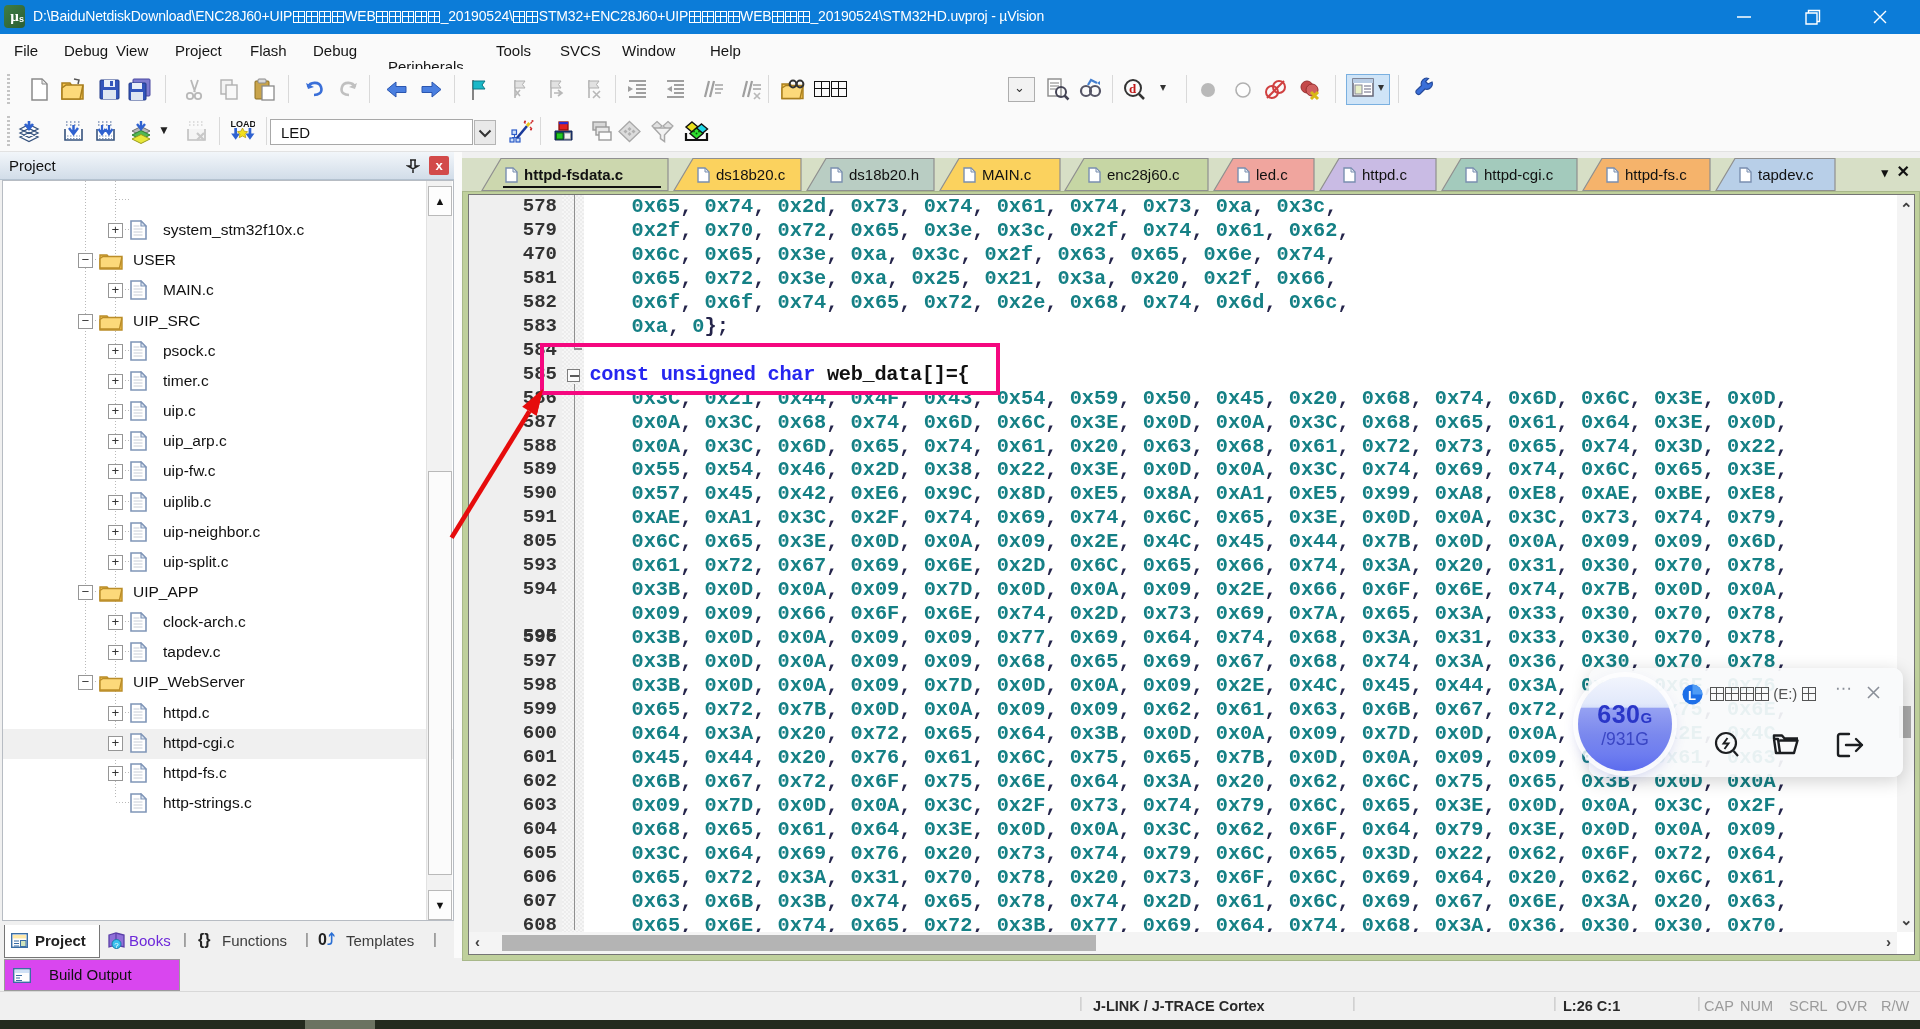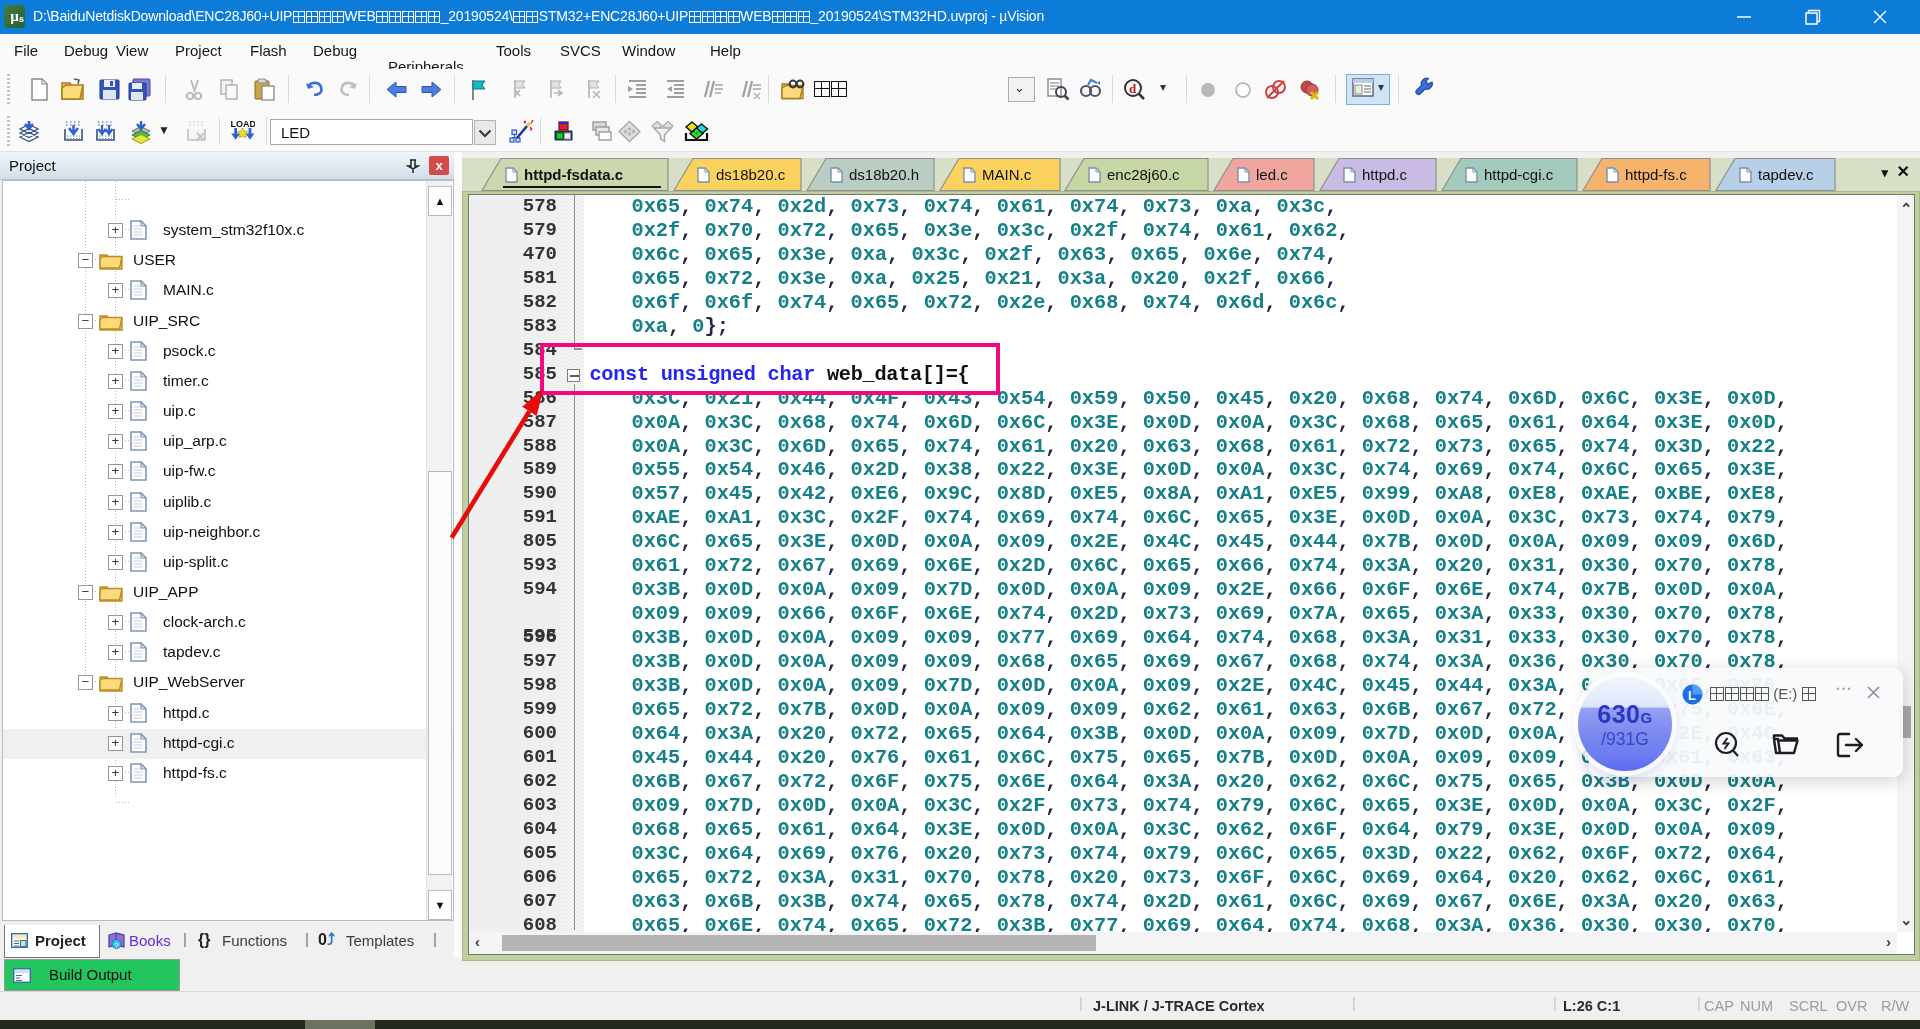--- a/index.html
+++ b/index.html
@@ -47,21 +47,21 @@
 
 #tsb { position:absolute; left:426px; top:181px; width:26px; height:739px; background:#f2f2f2; border-left:1px solid #e2e2e2; }
 .sbtn { position:absolute; left:1px; width:24px; height:30px; background:#fdfdfd; border:1px solid #b9b9b9;
   text-align:center; color:#111; }
 #tthumb { position:absolute; left:1px; top:290px; width:24px; height:404px; background:#fbfbfb; border:1px solid #b9b9b9; }
 
 
 #btabs { position:absolute; left:0; top:925px; width:456px; height:33px; background:#f0f0f0; font-size:15px; color:#222; }
 #btab-active { position:absolute; left:4px; top:0; width:96px; height:33px; background:#fff;
   border:1px solid #767676; border-top:none; font-weight:bold; }
-#bo-tab { position:absolute; left:4px; top:959px; width:176px; height:32px; background:#22c55e;
+#bo-tab { position:absolute; left:4px; top:959px; width:176px; height:32px; background:#d946ef;
   border:1px solid #9a9a9a; font-size:15px; color:#111; }
 
 
 #status { position:absolute; left:0; top:991px; width:1920px; height:29px; background:#f0f0f0;
   border-top:1px solid #d8d8d8; font-size:14.5px; color:#1a1a1a; }
 #status .gr { color:#9b9b9b; }
 #bstrip { position:absolute; left:0; top:1020px; width:1920px; height:9px; background:#232b1e; }
 
 
 #tabstrip { position:absolute; left:462px; top:152px; width:1458px; height:39px; background:#f0f0f0; }
@@ -602,20 +602,30 @@
 <div class="trow" style="top:577.8px">
       <span class="eb" style="left:105px">+</span>
       <span style="position:absolute;left:127px;top:4px">
         <svg class="fic" width="17" height="20" viewBox="0 0 17 20">
           <path d="M1 1 h10 l5 5 v13 h-15 z" fill="#fff" stroke="#8096b8" stroke-width="1.6"></path>
           <path d="M11 1 l5 5 h-5 z" fill="#dde6f2" stroke="#8096b8" stroke-width="1.2"></path>
           <path d="M3.5 6 h6 M3.5 9 h9 M3.5 12 h9 M3.5 15 h9" stroke="#c8cdd6" stroke-width="1"></path>
         </svg>
       </span>
       <span class="tl" style="left:160px">httpd-fs.c</span>
+    </div>
+<div class="trow" style="top:608.0px">
+      <span style="position:absolute;left:127px;top:4px">
+        <svg class="fic" width="17" height="20" viewBox="0 0 17 20">
+          <path d="M1 1 h10 l5 5 v13 h-15 z" fill="#fff" stroke="#8096b8" stroke-width="1.6"></path>
+          <path d="M11 1 l5 5 h-5 z" fill="#dde6f2" stroke="#8096b8" stroke-width="1.2"></path>
+          <path d="M3.5 6 h6 M3.5 9 h9 M3.5 12 h9 M3.5 15 h9" stroke="#c8cdd6" stroke-width="1"></path>
+        </svg>
+      </span>
+      <span class="tl" style="left:160px">http-strings.c</span>
     </div>
 </div>
 <div id="tsb">
   <div class="sbtn" style="top:5px;height:30px;font-size:11px;line-height:28px">▲</div>
   <div id="tthumb"></div>
   <div class="sbtn" style="bottom:0;height:30px;font-size:11px;line-height:28px">▼</div>
 </div>
 <div id="btabs">
   <div id="btab-active"><svg width="17" height="15" viewBox="0 0 17 15" style="margin:8px 0 0 6px">
         <rect x="0.7" y="0.7" width="15.6" height="13.6" fill="#fdfdfd" stroke="#3a6ea5" stroke-width="1.4"></rect>

